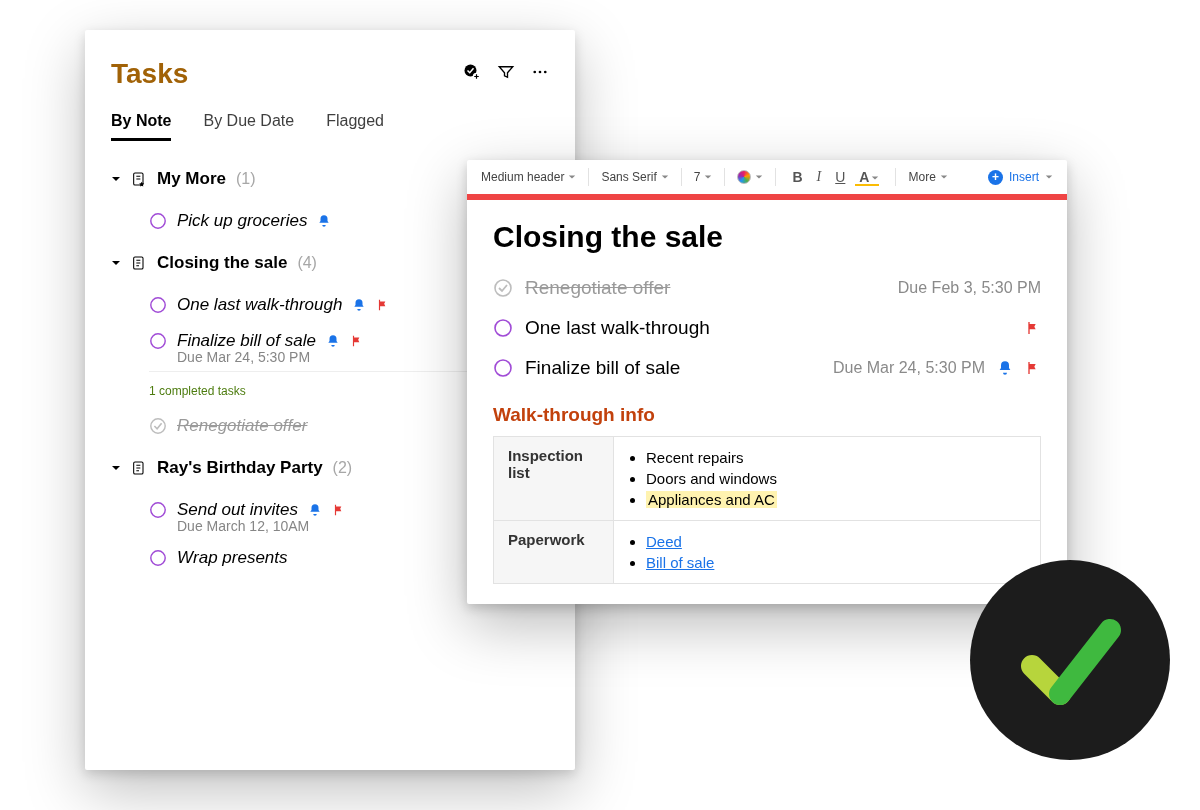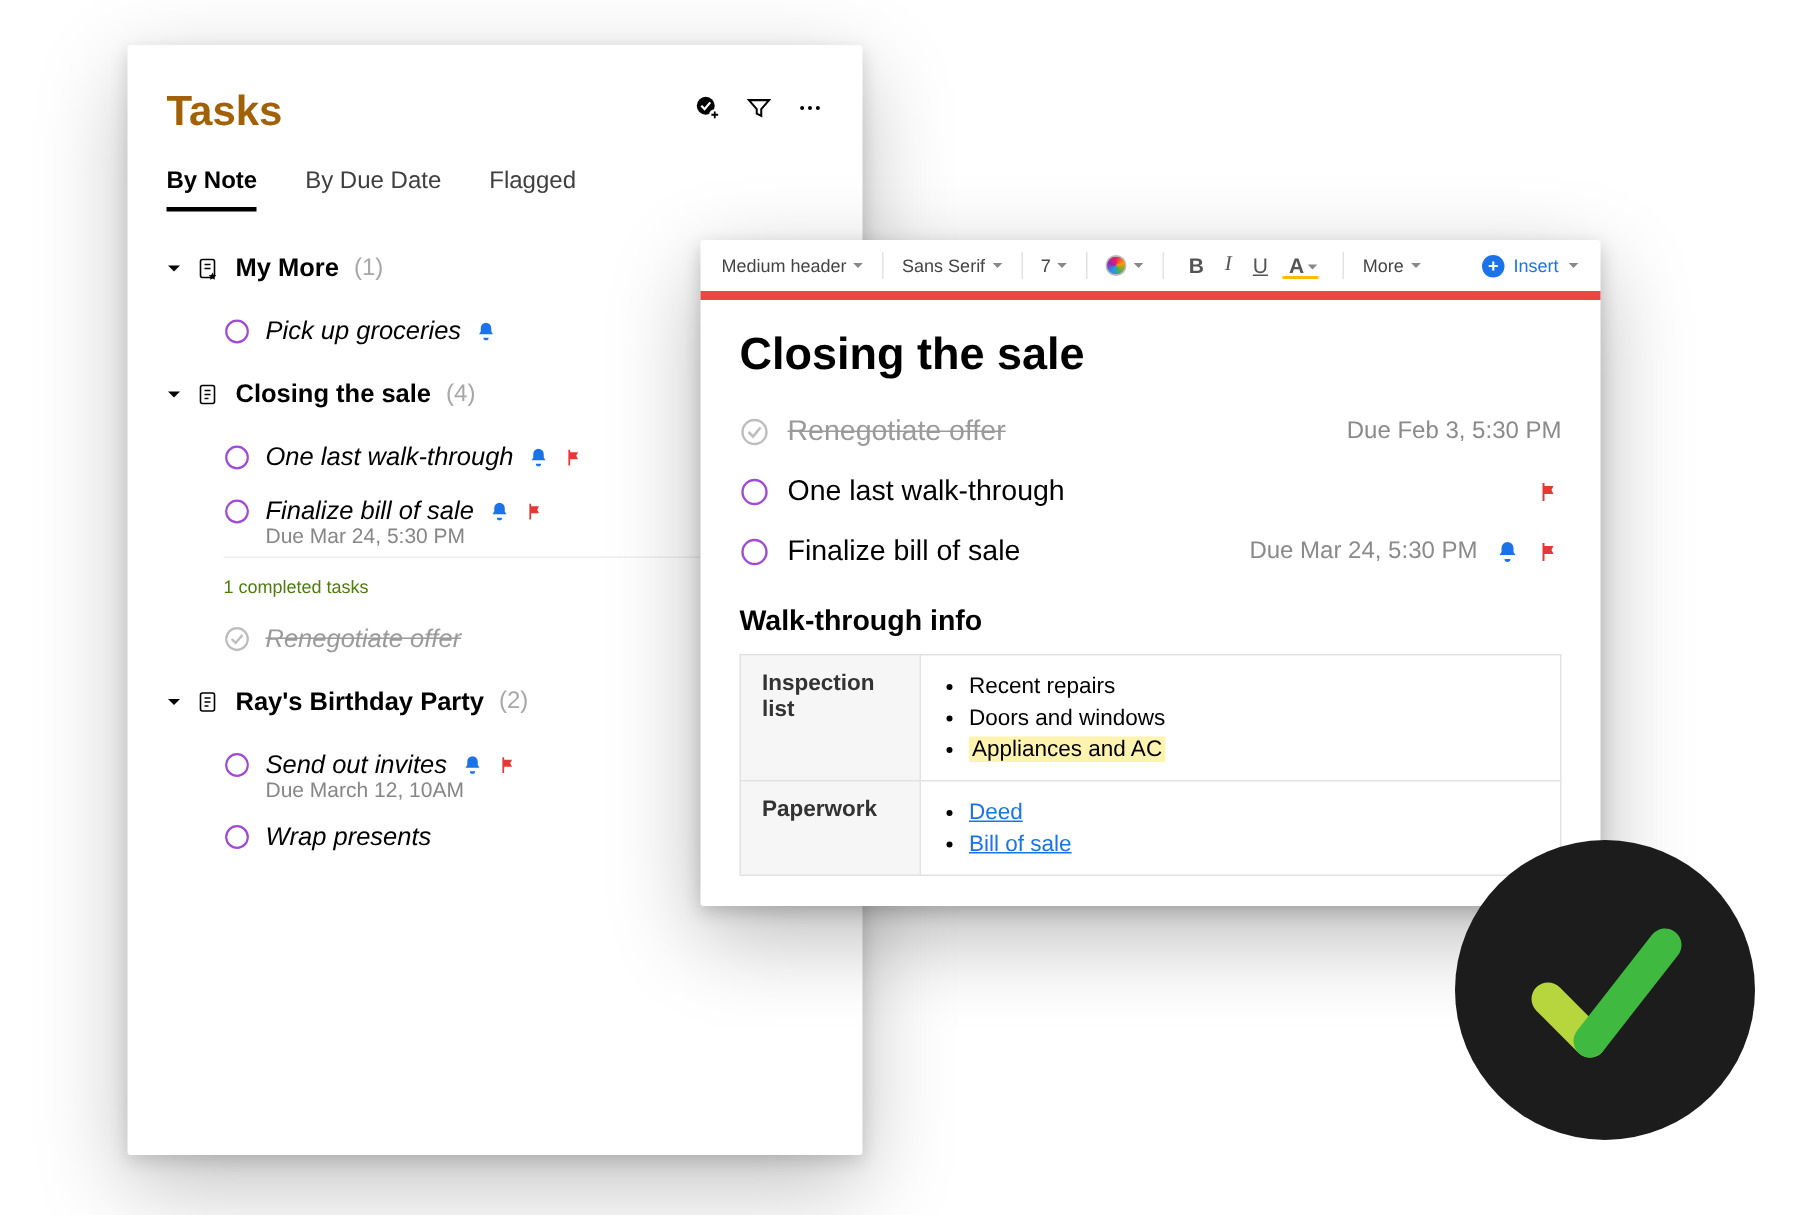--- a/index.html
+++ b/index.html
@@ -76,21 +76,21 @@
   .tb-spacer { flex:1; }
   .tb-insert { display:flex; align-items:center; gap:6px; color:#1a73e8; cursor:pointer; }
   .plus-circle { width:15px; height:15px; border-radius:50%; background:#1a73e8; color:#fff; display:flex; align-items:center; justify-content:center; font-size:12px; font-weight:700; }
   .note-body { padding: 14px 26px 20px 26px; }
   .note-title { font-size:30px; font-weight:700; margin: 6px 0 14px 0; }
   .note-task { display:flex; align-items:center; gap:12px; padding:9px 0; }
   .note-task .ttl { font-size:19px; color:#000;}
   .note-task .ttl.done { text-decoration: line-through; color:#9a9a9a; }
   .note-task .spacer { flex:1; }
   .due-text { font-size:16px; color:#8a8a8a; }
-  .note-h2 { font-size:19px; font-weight:600; color:#000000; margin:16px 0 10px 0;}
+  .note-h2 { font-size:19px; font-weight:600; color:#c2410c; margin:16px 0 10px 0;}
   table.info { width:100%; border-collapse:collapse; border:1px solid #e2e2e2; }
   table.info td { border:1px solid #e2e2e2; padding:10px 14px; font-size:15px; vertical-align:top;}
   .row-head { background:#f6f6f6; font-weight:600; width:120px; color:#333;}
   ul.items { margin:0; padding-left:18px; }
   ul.items li { padding:2px 0; }
   a.link { color:#1a73e8; text-decoration:underline; }
   .hl { background:#fff3b0; padding:0 2px; }
 
   
   .badge {

